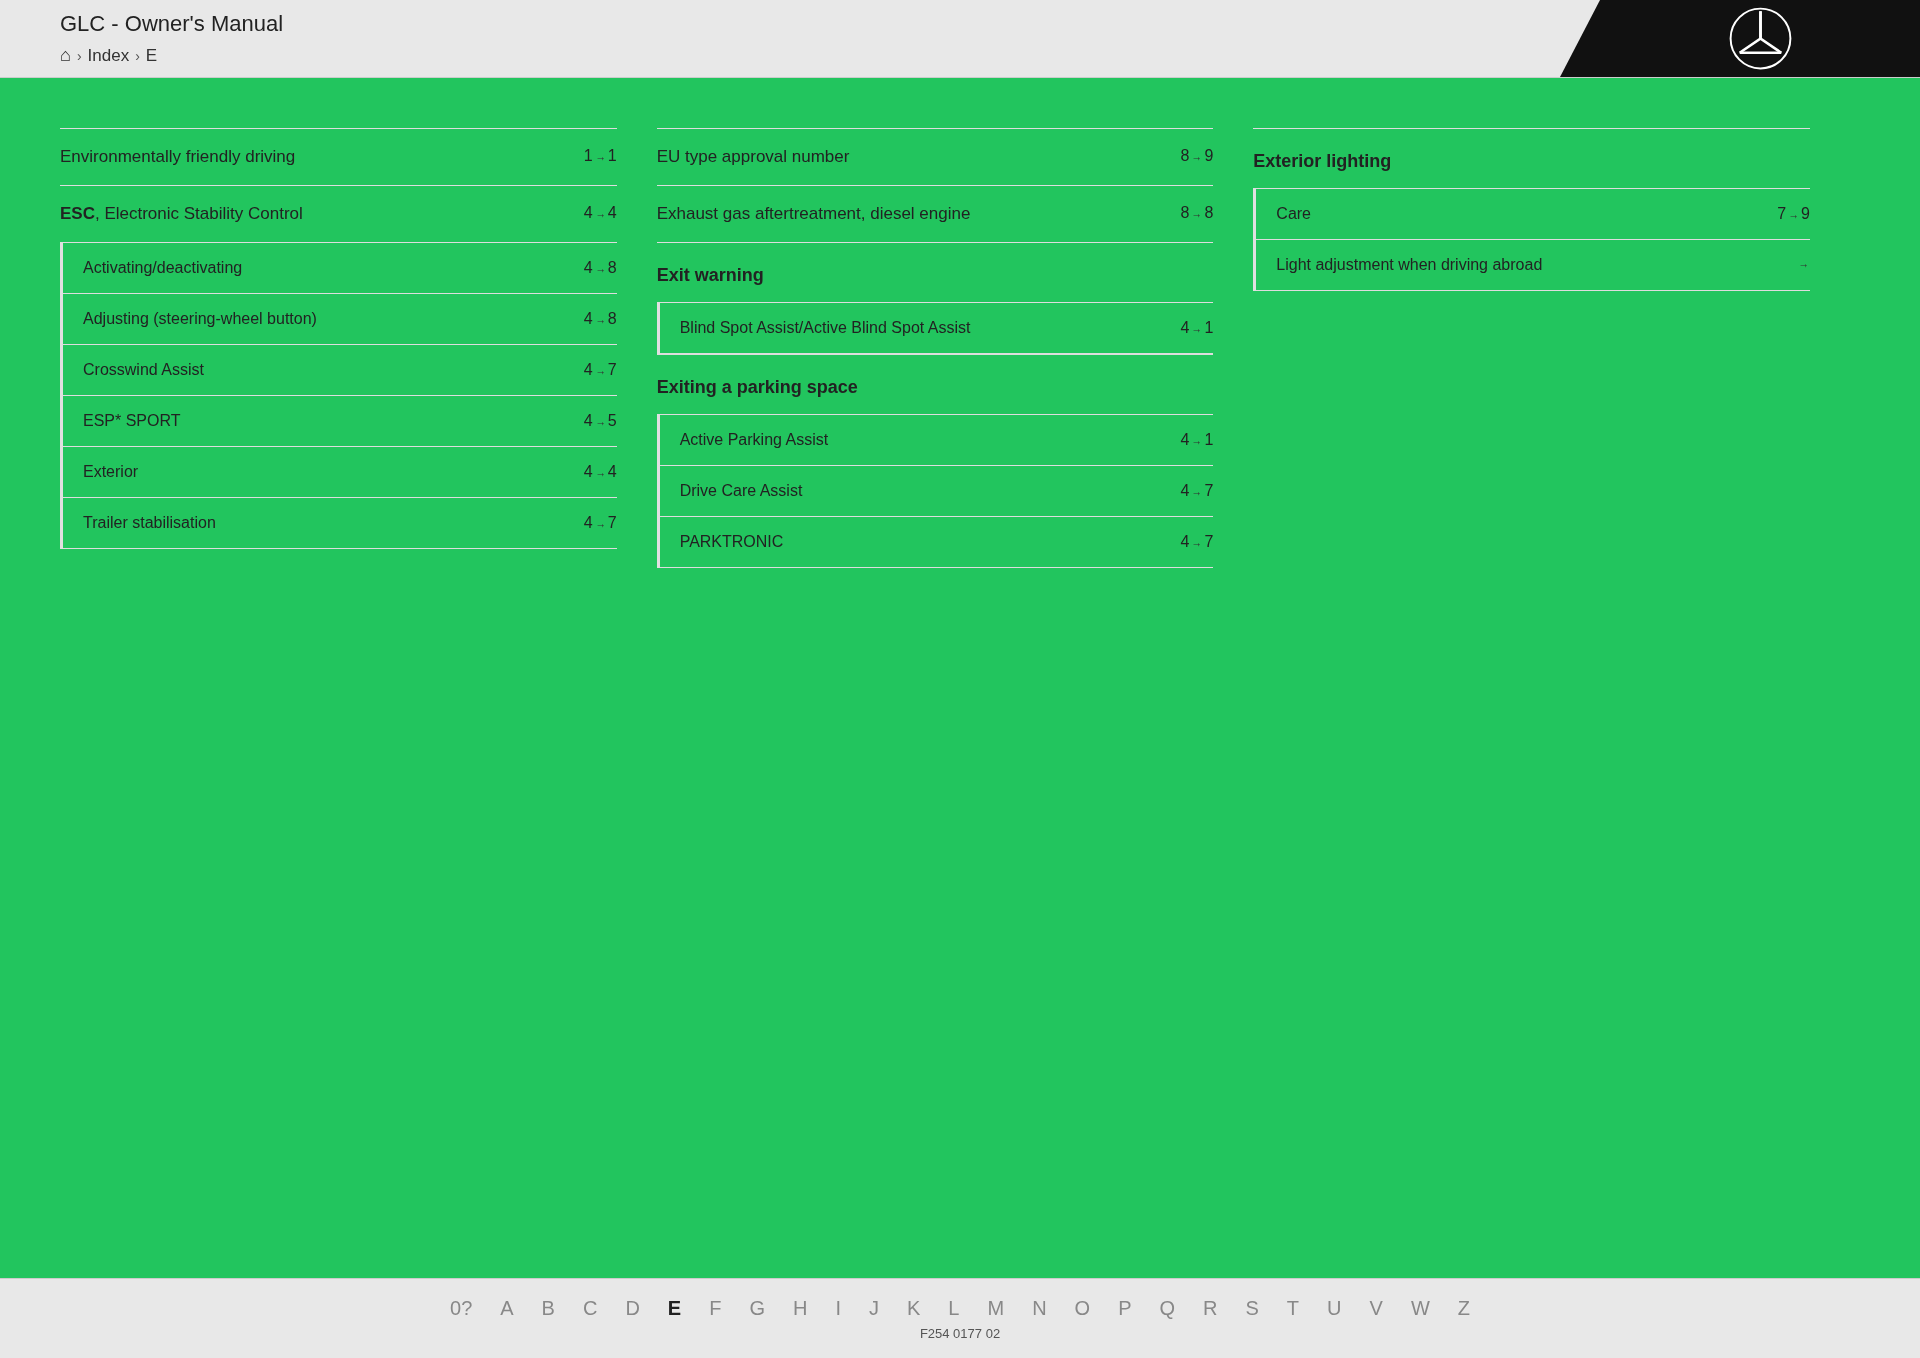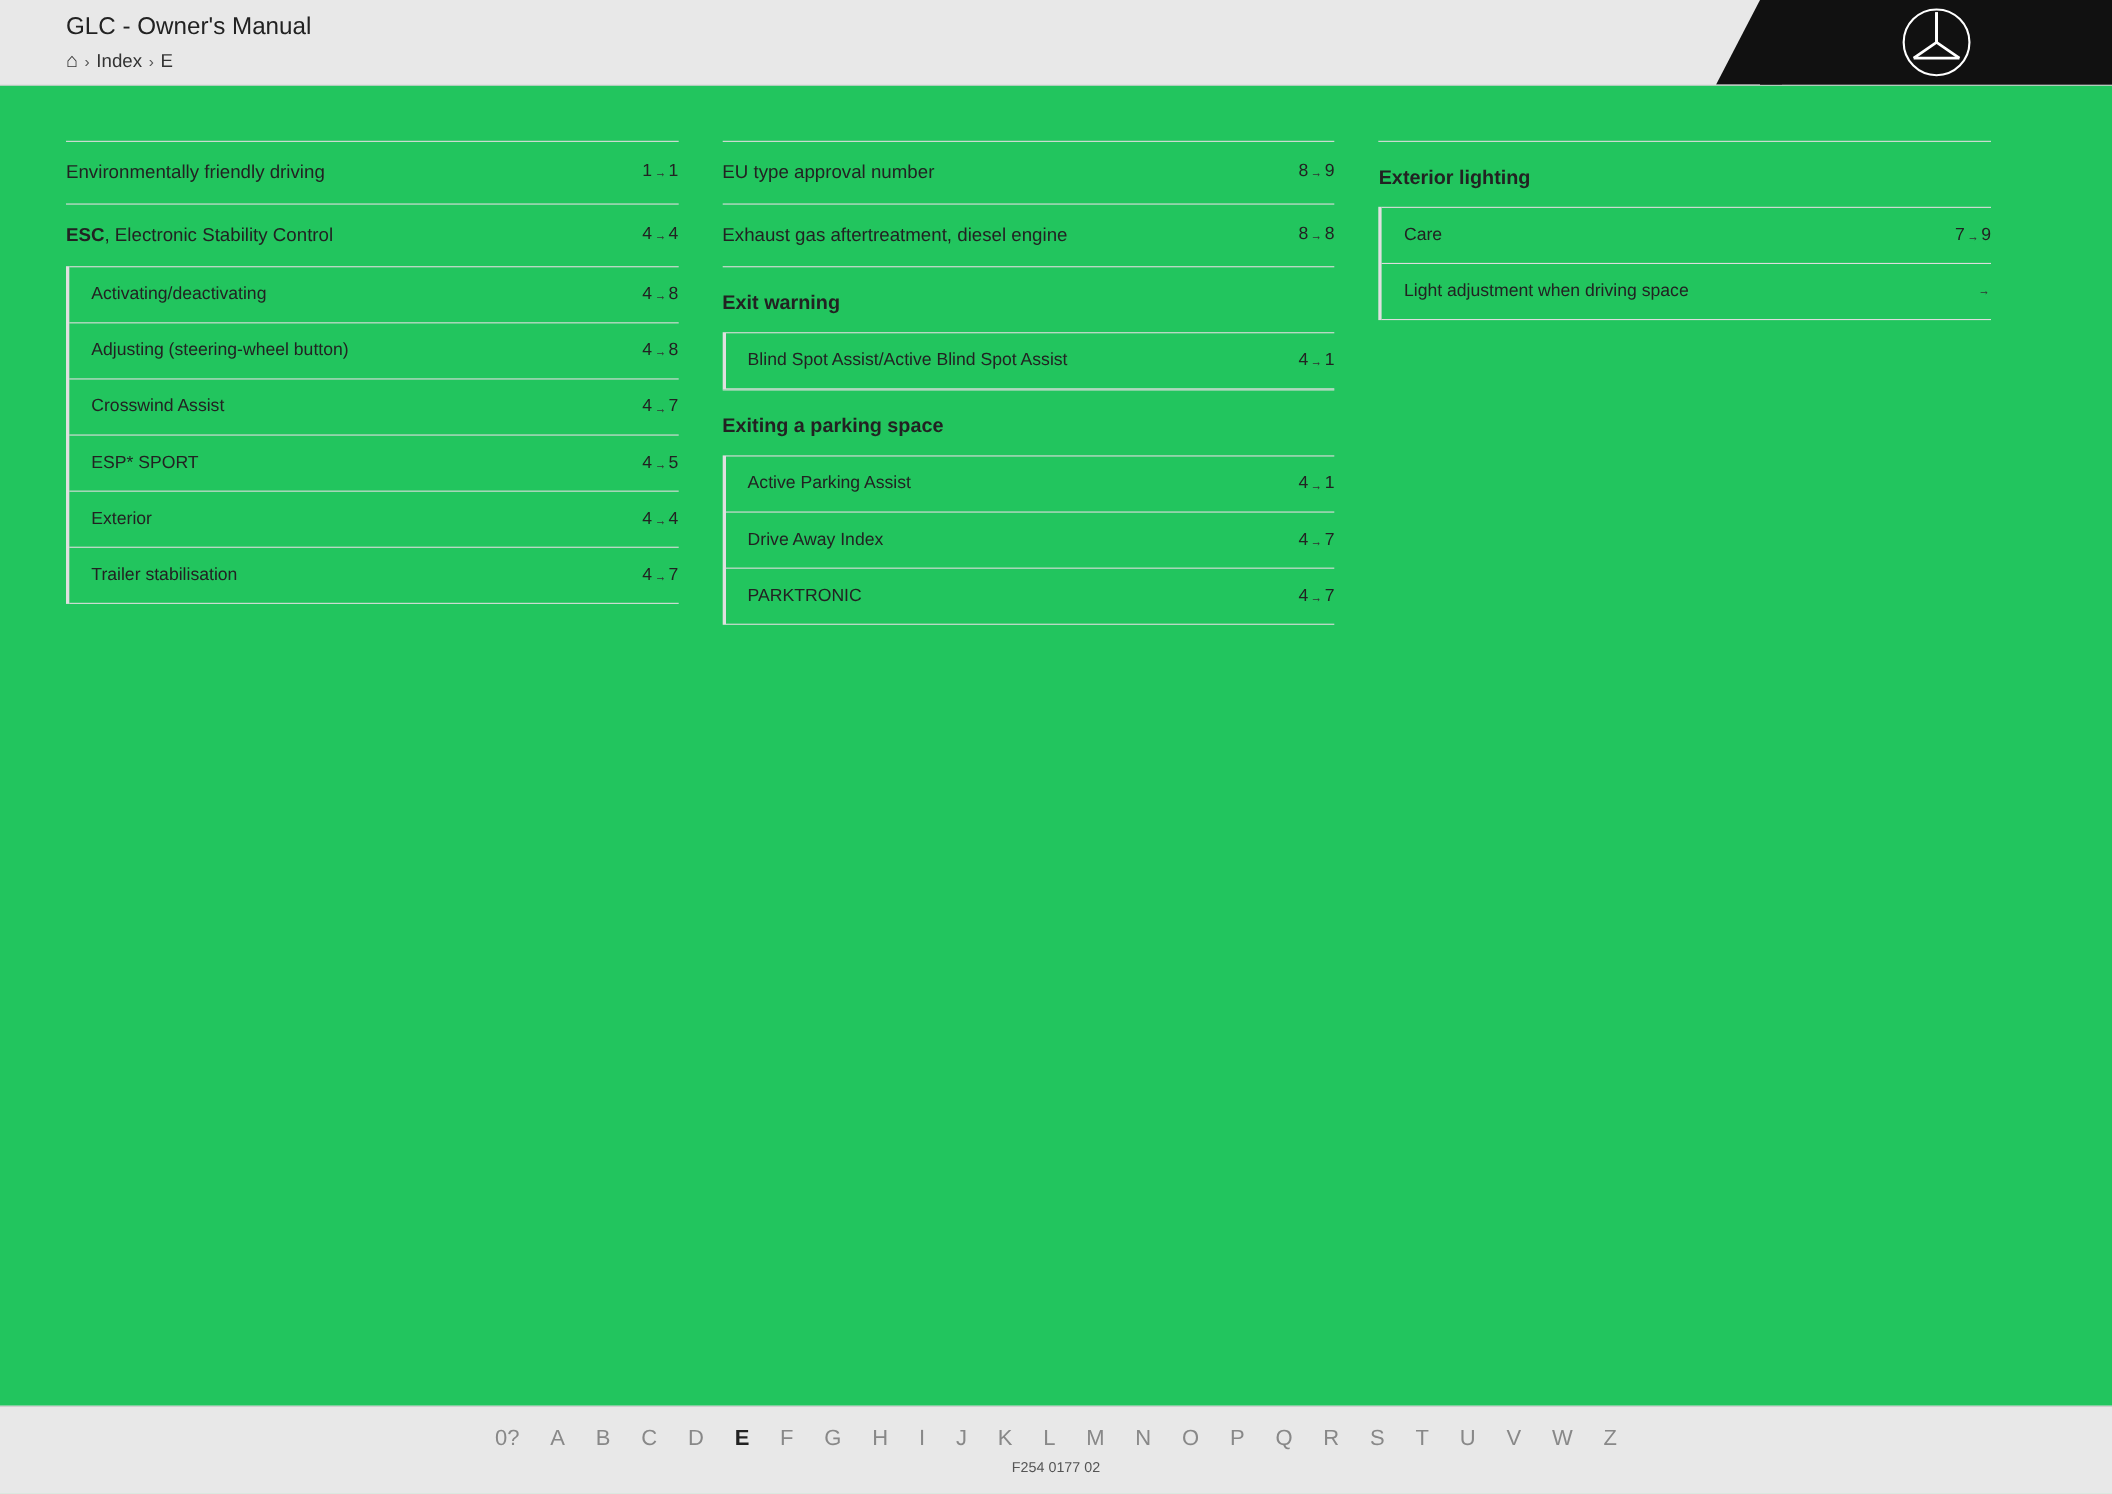--- a/index.html
+++ b/index.html
@@ -278,21 +278,21 @@
       <div class="heading-entry">
         <span class="entry-label bold">Exiting a parking space</span>
       </div>
 
       <div class="sub-section">
         <div class="sub-entry">
           <span class="entry-label">Active Parking Assist</span>
           <span class="entry-page">4<span class="pg-arrow">→</span>1</span>
         </div>
         <div class="sub-entry">
-          <span class="entry-label">Drive Away Index</span>
+          <span class="entry-label">Drive Care Assist</span>
           <span class="entry-page">4<span class="pg-arrow">→</span>7</span>
         </div>
         <div class="sub-entry">
           <span class="entry-label">PARKTRONIC</span>
           <span class="entry-page">4<span class="pg-arrow">→</span>7</span>
         </div>
       </div>
 
     </div>
 
@@ -301,21 +301,21 @@
       <div class="heading-entry">
         <span class="entry-label bold">Exterior lighting</span>
       </div>
 
       <div class="sub-section">
         <div class="sub-entry">
           <span class="entry-label">Care</span>
           <span class="entry-page">7<span class="pg-arrow">→</span>9</span>
         </div>
         <div class="sub-entry">
-          <span class="entry-label">Light adjustment when driving space</span>
+          <span class="entry-label">Light adjustment when driving abroad</span>
           <span class="entry-page">
               <span class="pg-arrow">→</span>
             </span>
         </div>
       </div>
 
     </div>
 
   </div>
 </div>

